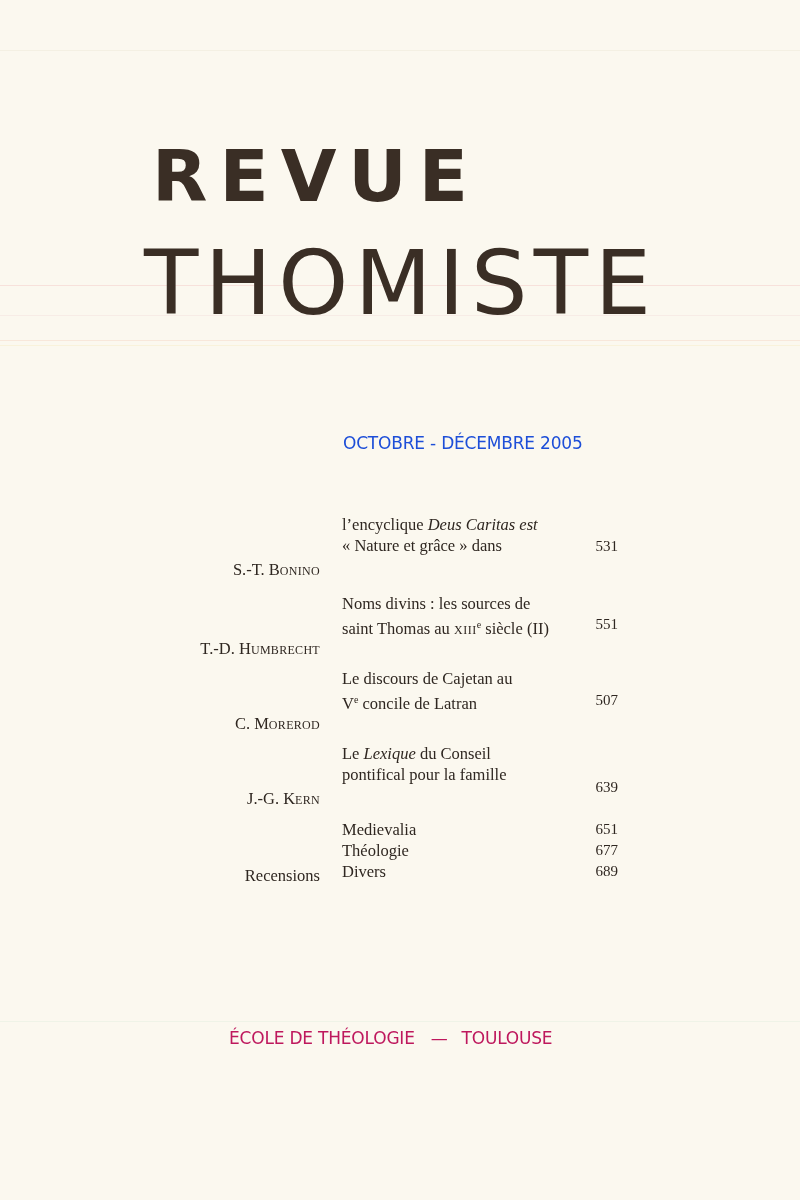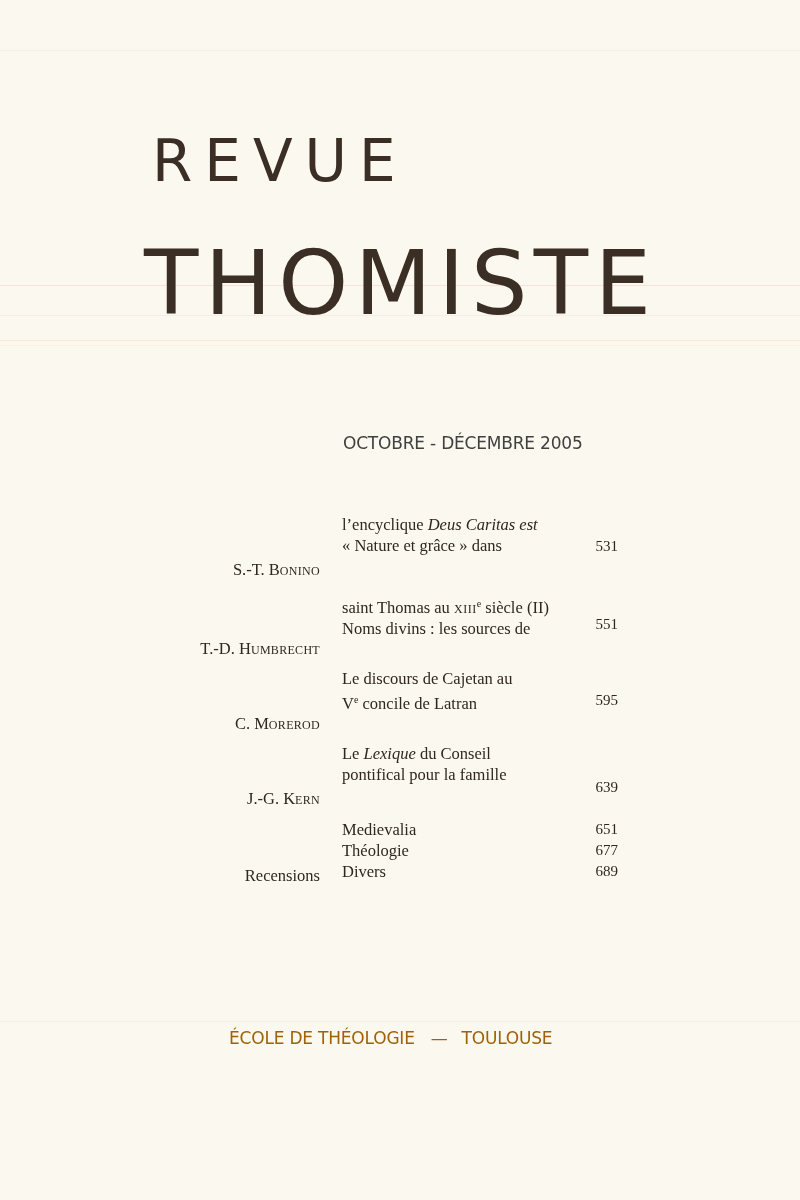--- a/index.html
+++ b/index.html
@@ -25,37 +25,38 @@
       position: absolute;
       font-family: "DejaVu Sans", sans-serif;
       font-weight: normal;
       color: #3a2e25;
       white-space: nowrap;
       line-height: 1;
       margin: 0;
     }
     #title-1 {
       left: 152px;
-      top: 132px;
-      font-size: 58px;
+      top: 140px;
+      font-size: 72px;
       letter-spacing: 12px;
+      font-weight: bold;
     }
     #title-2 {
       left: 144px;
       top: 239px;
       font-size: 89px;
       letter-spacing: 6.5px;
     }
     .issue-date {
       position: absolute;
       left: 343px;
       top: 433px;
       font-family: "DejaVu Sans", sans-serif;
       font-size: 17px;
-      color: #404040;
+      color: #1d4ed8;
       white-space: nowrap;
       letter-spacing: -0.2px;
     }
     .toc {
       position: absolute;
       left: 0;
       top: 0;
       width: 800px;
       font-family: "DejaVu Serif", "Liberation Serif", serif;
       font-size: 15.5px;
@@ -111,21 +112,21 @@
       right: 0;
       top: 1px;
       font-size: 15px;
     }
     .publisher {
       position: absolute;
       left: 229px;
       top: 1028px;
       font-family: "DejaVu Sans", sans-serif;
       font-size: 17px;
-      color: #a16207;
+      color: #be185d;
       white-space: nowrap;
       letter-spacing: -0.2px;
     }
     .publisher .dash {
       display: inline-block;
       margin: 0 14px 0 16px;
     }
   </style>
 </head>
 <body>
@@ -149,33 +150,33 @@
     <div class="toc-title">
       <div><span>l’encyclique </span><span class="italic">Deus Caritas est</span></div>
       <div>« Nature et grâce » dans</div>
     </div>
     <div class="toc-page" style="top:24px;margin-left:24px;">531</div>
   </div>
 
   <div class="toc-entry" style="top:593px;">
     <div class="toc-author"><span>T.-D. H</span><span class="sc">umbrecht</span></div>
     <div class="toc-title">
+      <div>Noms divins : les sources de</div>
       <div><span>saint Thomas au </span><span class="smallcaps-num">xiii</span><span class="sup">e</span><span> siècle (II)</span></div>
-      <div>Noms divins : les sources de</div>
     </div>
     <div class="toc-page" style="top:23px;">551</div>
   </div>
 
   <div class="toc-entry" style="top:668px;">
     <div class="toc-author"><span>C. M</span><span class="sc">orerod</span></div>
     <div class="toc-title">
       <div>Le discours de Cajetan au</div>
       <div><span>V</span><span class="sup">e</span><span> concile de Latran</span></div>
     </div>
-    <div class="toc-page" style="top:24px;">595</div>
+    <div class="toc-page" style="top:24px;">507</div>
   </div>
 
   <div class="toc-entry" style="top:743px;">
     <div class="toc-author"><span>J.-G. K</span><span class="sc">ern</span></div>
     <div class="toc-title">
       <div><span>Le </span><span class="italic">Lexique</span><span> du Conseil</span></div>
       <div>pontifical pour la famille</div>
     </div>
     <div class="toc-page" style="top:36px;">639</div>
   </div>

